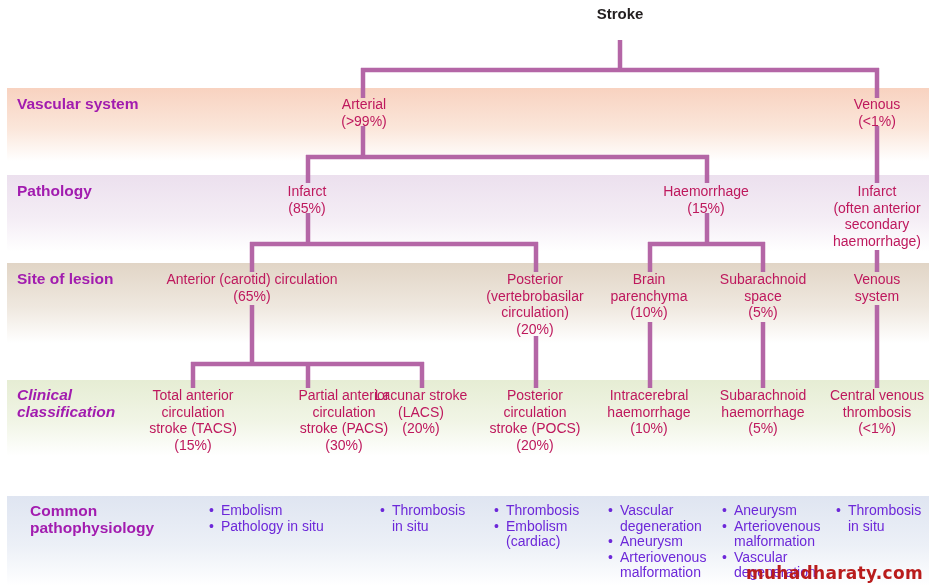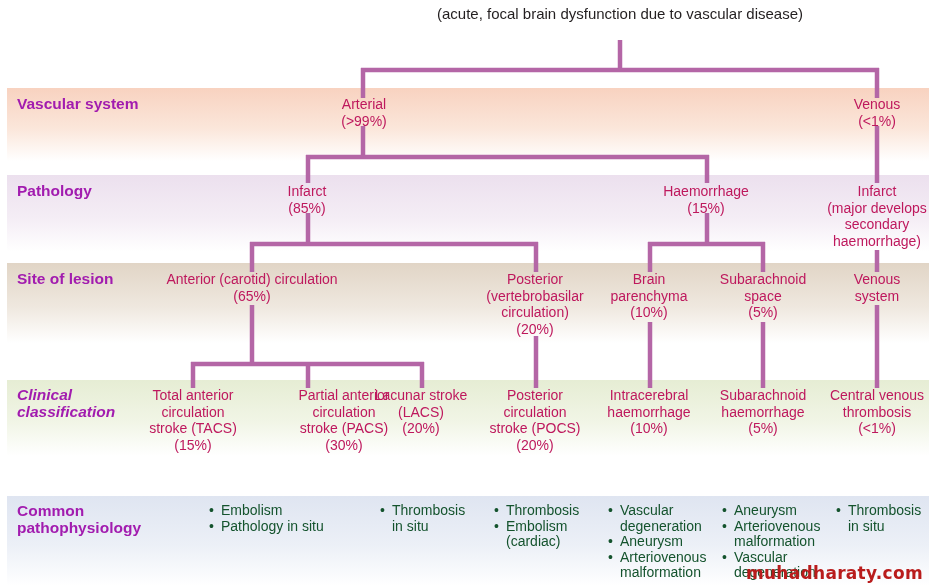--- a/index.html
+++ b/index.html
@@ -30,21 +30,21 @@
     text-align: center; white-space: nowrap;
   }
   .title .t1 { font-weight: bold; font-size: 15px; line-height: 17px; }
   .title .t2 { font-size: 15px; line-height: 17px; }
 
   svg.connectors { position: absolute; left: 0; top: 0; pointer-events: none; }
   svg.connectors line { stroke: #b466a6; stroke-width: 4.5; stroke-linecap: butt; }
 
   .bullets {
     position: absolute; list-style: none; margin: 0; padding: 0;
-    font-size: 14px; line-height: 15.5px; color: #14532d;
+    font-size: 14px; line-height: 15.5px; color: #6d28d9;
   }
   .bullets li { position: relative; padding-left: 12px; }
   .bullets li::before {
     content: "\2022"; position: absolute; left: 0; top: 0;
   }
   .watermark {
     position: absolute; right: 8px; bottom: 5px;
     font-family: "DejaVu Sans", sans-serif; font-weight: bold; font-size: 17px;
     color: #b91c1c; letter-spacing: 0.3px;
   }
@@ -93,31 +93,31 @@
   <line x1="536" y1="336" x2="536" y2="388" style="stroke: rgb(180, 102, 166);"></line>
 
   <line x1="650" y1="322" x2="650" y2="388" style="stroke: rgb(180, 102, 166);"></line>
 
   <line x1="763" y1="322" x2="763" y2="388" style="stroke: rgb(180, 102, 166);"></line>
 
   <line x1="877" y1="305" x2="877" y2="388" style="stroke: rgb(180, 102, 166);"></line>
 </svg>
 
 <div class="title">
-  <div class="t2">(acute, focal brain dysfunction due to vascular disease)</div>
+  <div class="t1">Stroke</div>
 </div>
 
 <div class="row-label" style="top:95px;">Vascular system</div>
 <div class="row-label" style="top:182px;">Pathology</div>
 <div class="row-label" style="top:270px;">Site of lesion</div>
 <div class="row-label" style="top:386px;font-style:italic;">
   <div>Clinical</div>
   <div>classification</div>
 </div>
-<div class="row-label" style="top:502px;">
+<div class="row-label" style="top:502px;margin-left:13px;">
   <div>Common</div>
   <div>pathophysiology</div>
 </div>
 
 <div class="node" style="left:364px; top:96px;">
   <div>Arterial</div>
   <div>(&gt;99%)</div>
 </div>
 <div class="node" style="left:877px; top:96px;">
   <div>Venous</div>
@@ -127,21 +127,21 @@
 <div class="node" style="left:307px; top:183px;">
   <div>Infarct</div>
   <div>(85%)</div>
 </div>
 <div class="node" style="left:706px; top:183px;">
   <div>Haemorrhage</div>
   <div>(15%)</div>
 </div>
 <div class="node" style="left:877px; top:183px;">
   <div>Infarct</div>
-  <div>(major develops</div>
+  <div>(often anterior</div>
   <div>secondary</div>
   <div>haemorrhage)</div>
 </div>
 
 <div class="node" style="left:252px; top:271px;">
   <div>Anterior (carotid) circulation</div>
   <div>(65%)</div>
 </div>
 <div class="node" style="left:535px; top:271px;">
   <div>Posterior</div>

